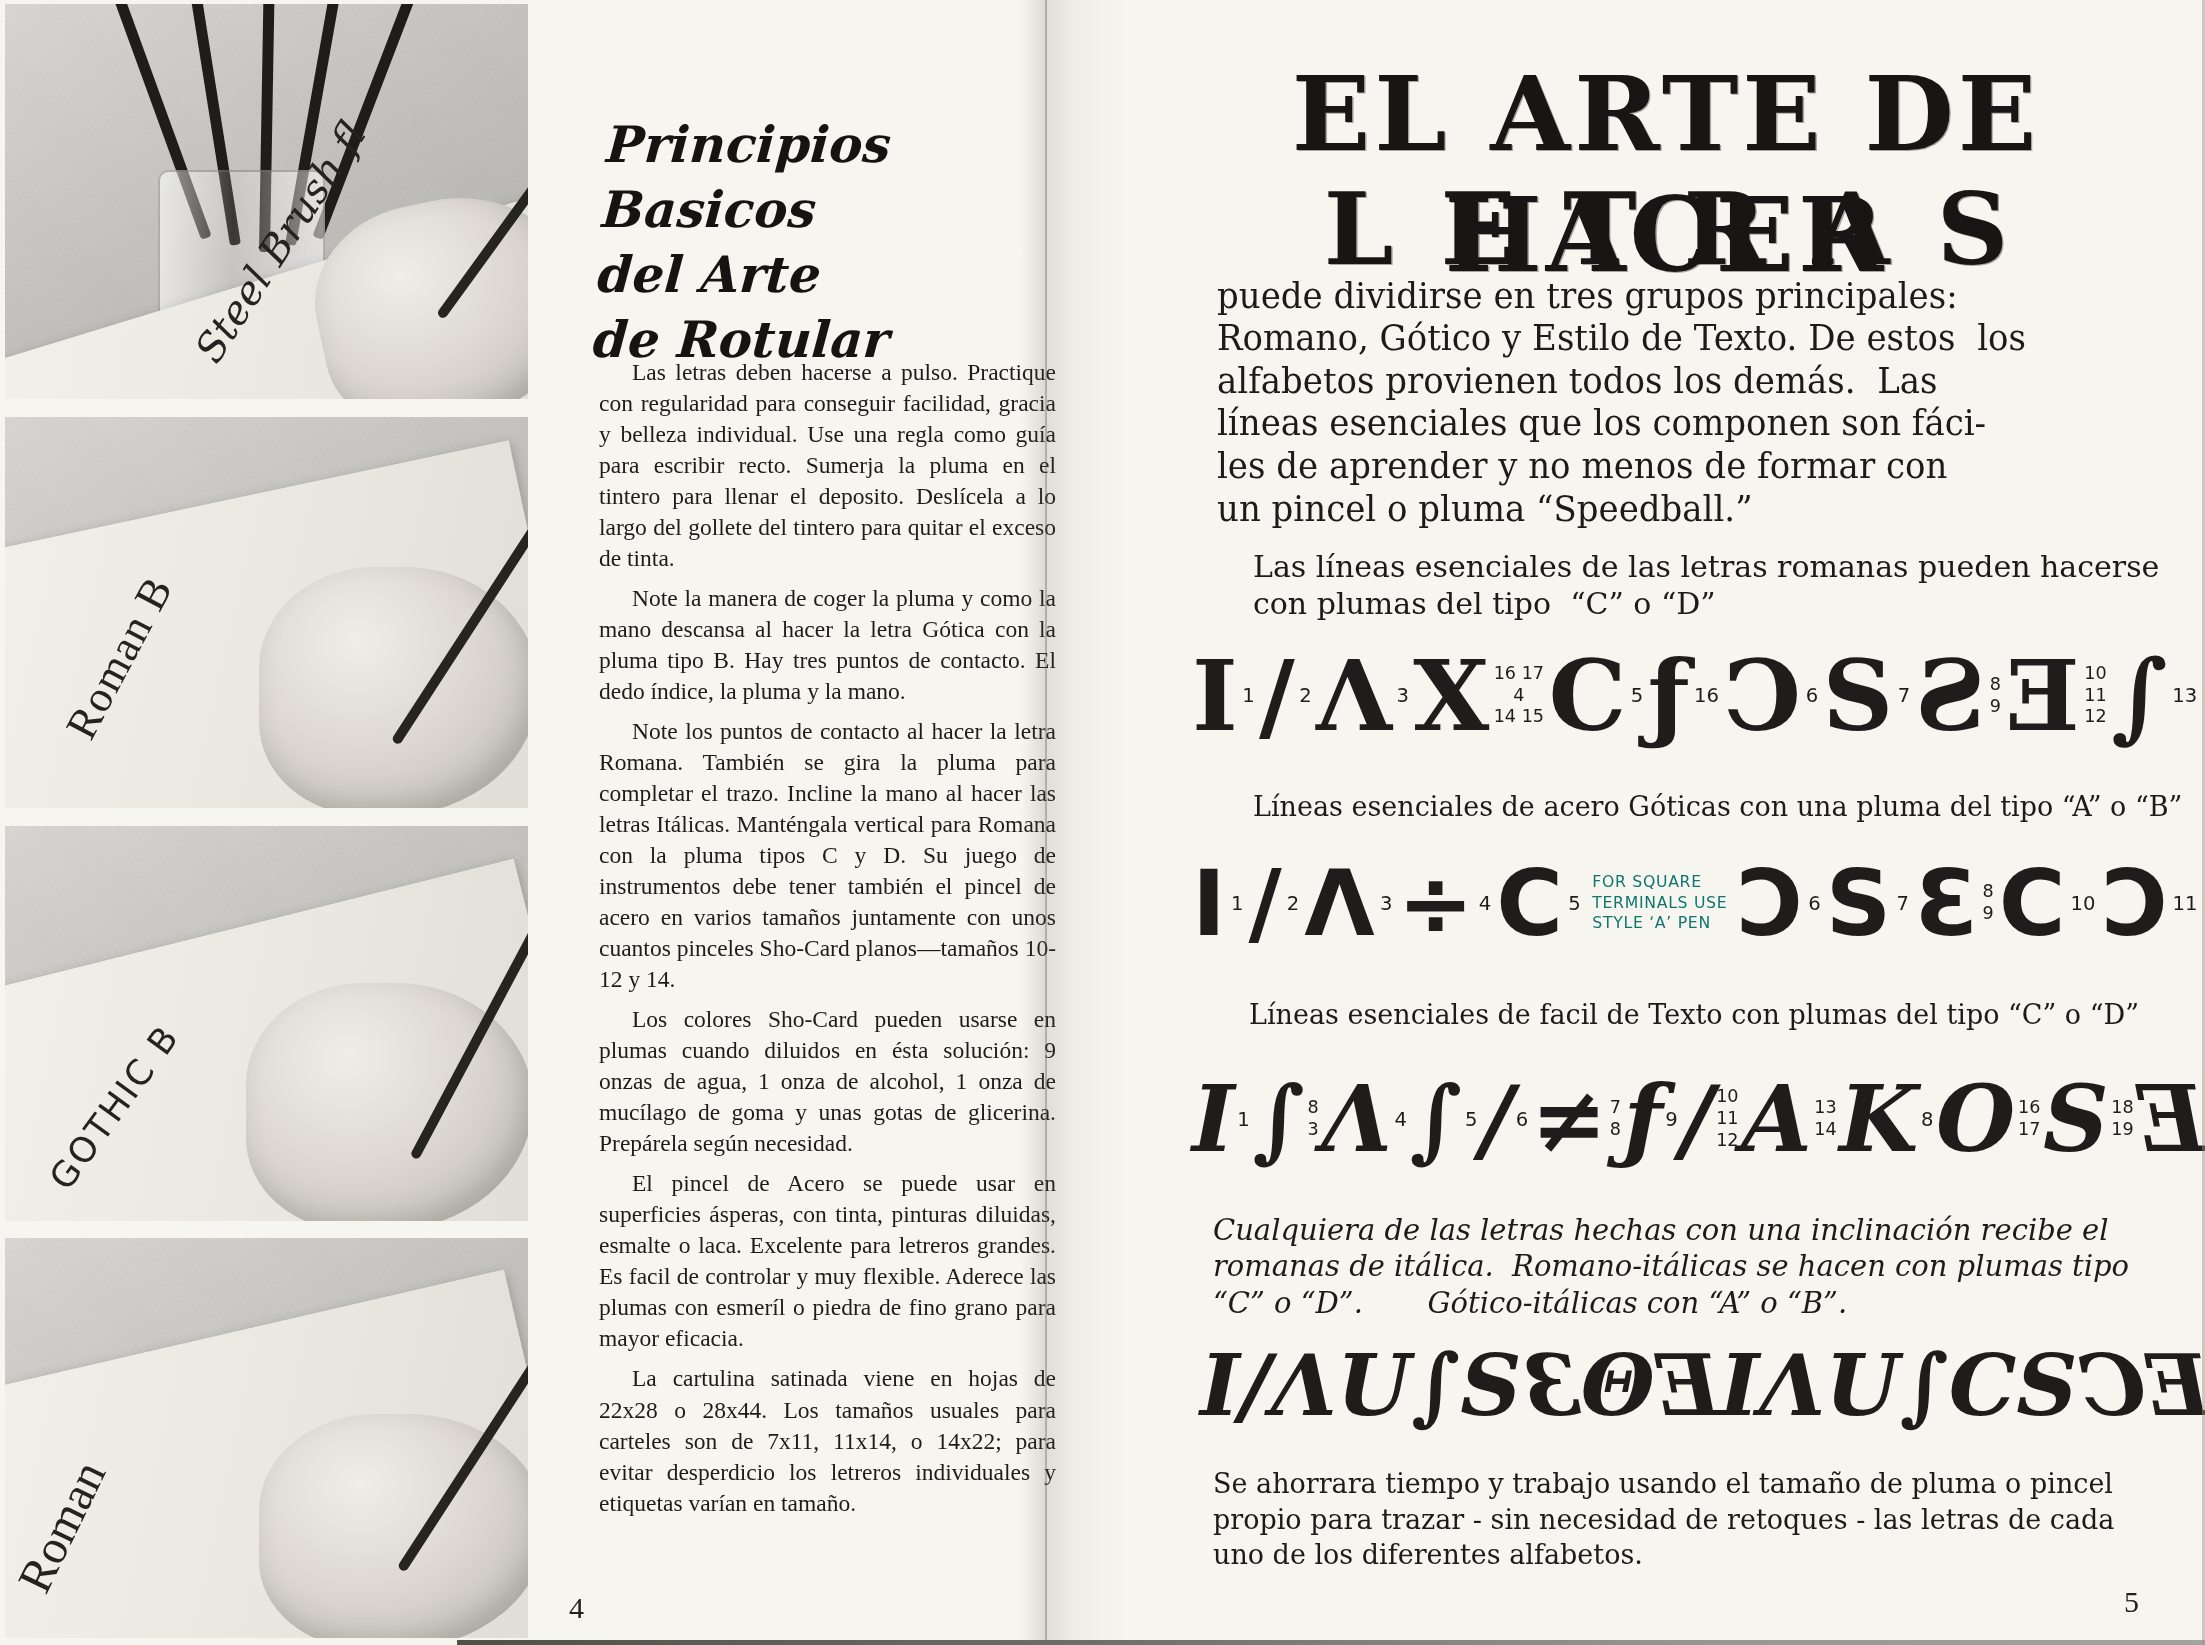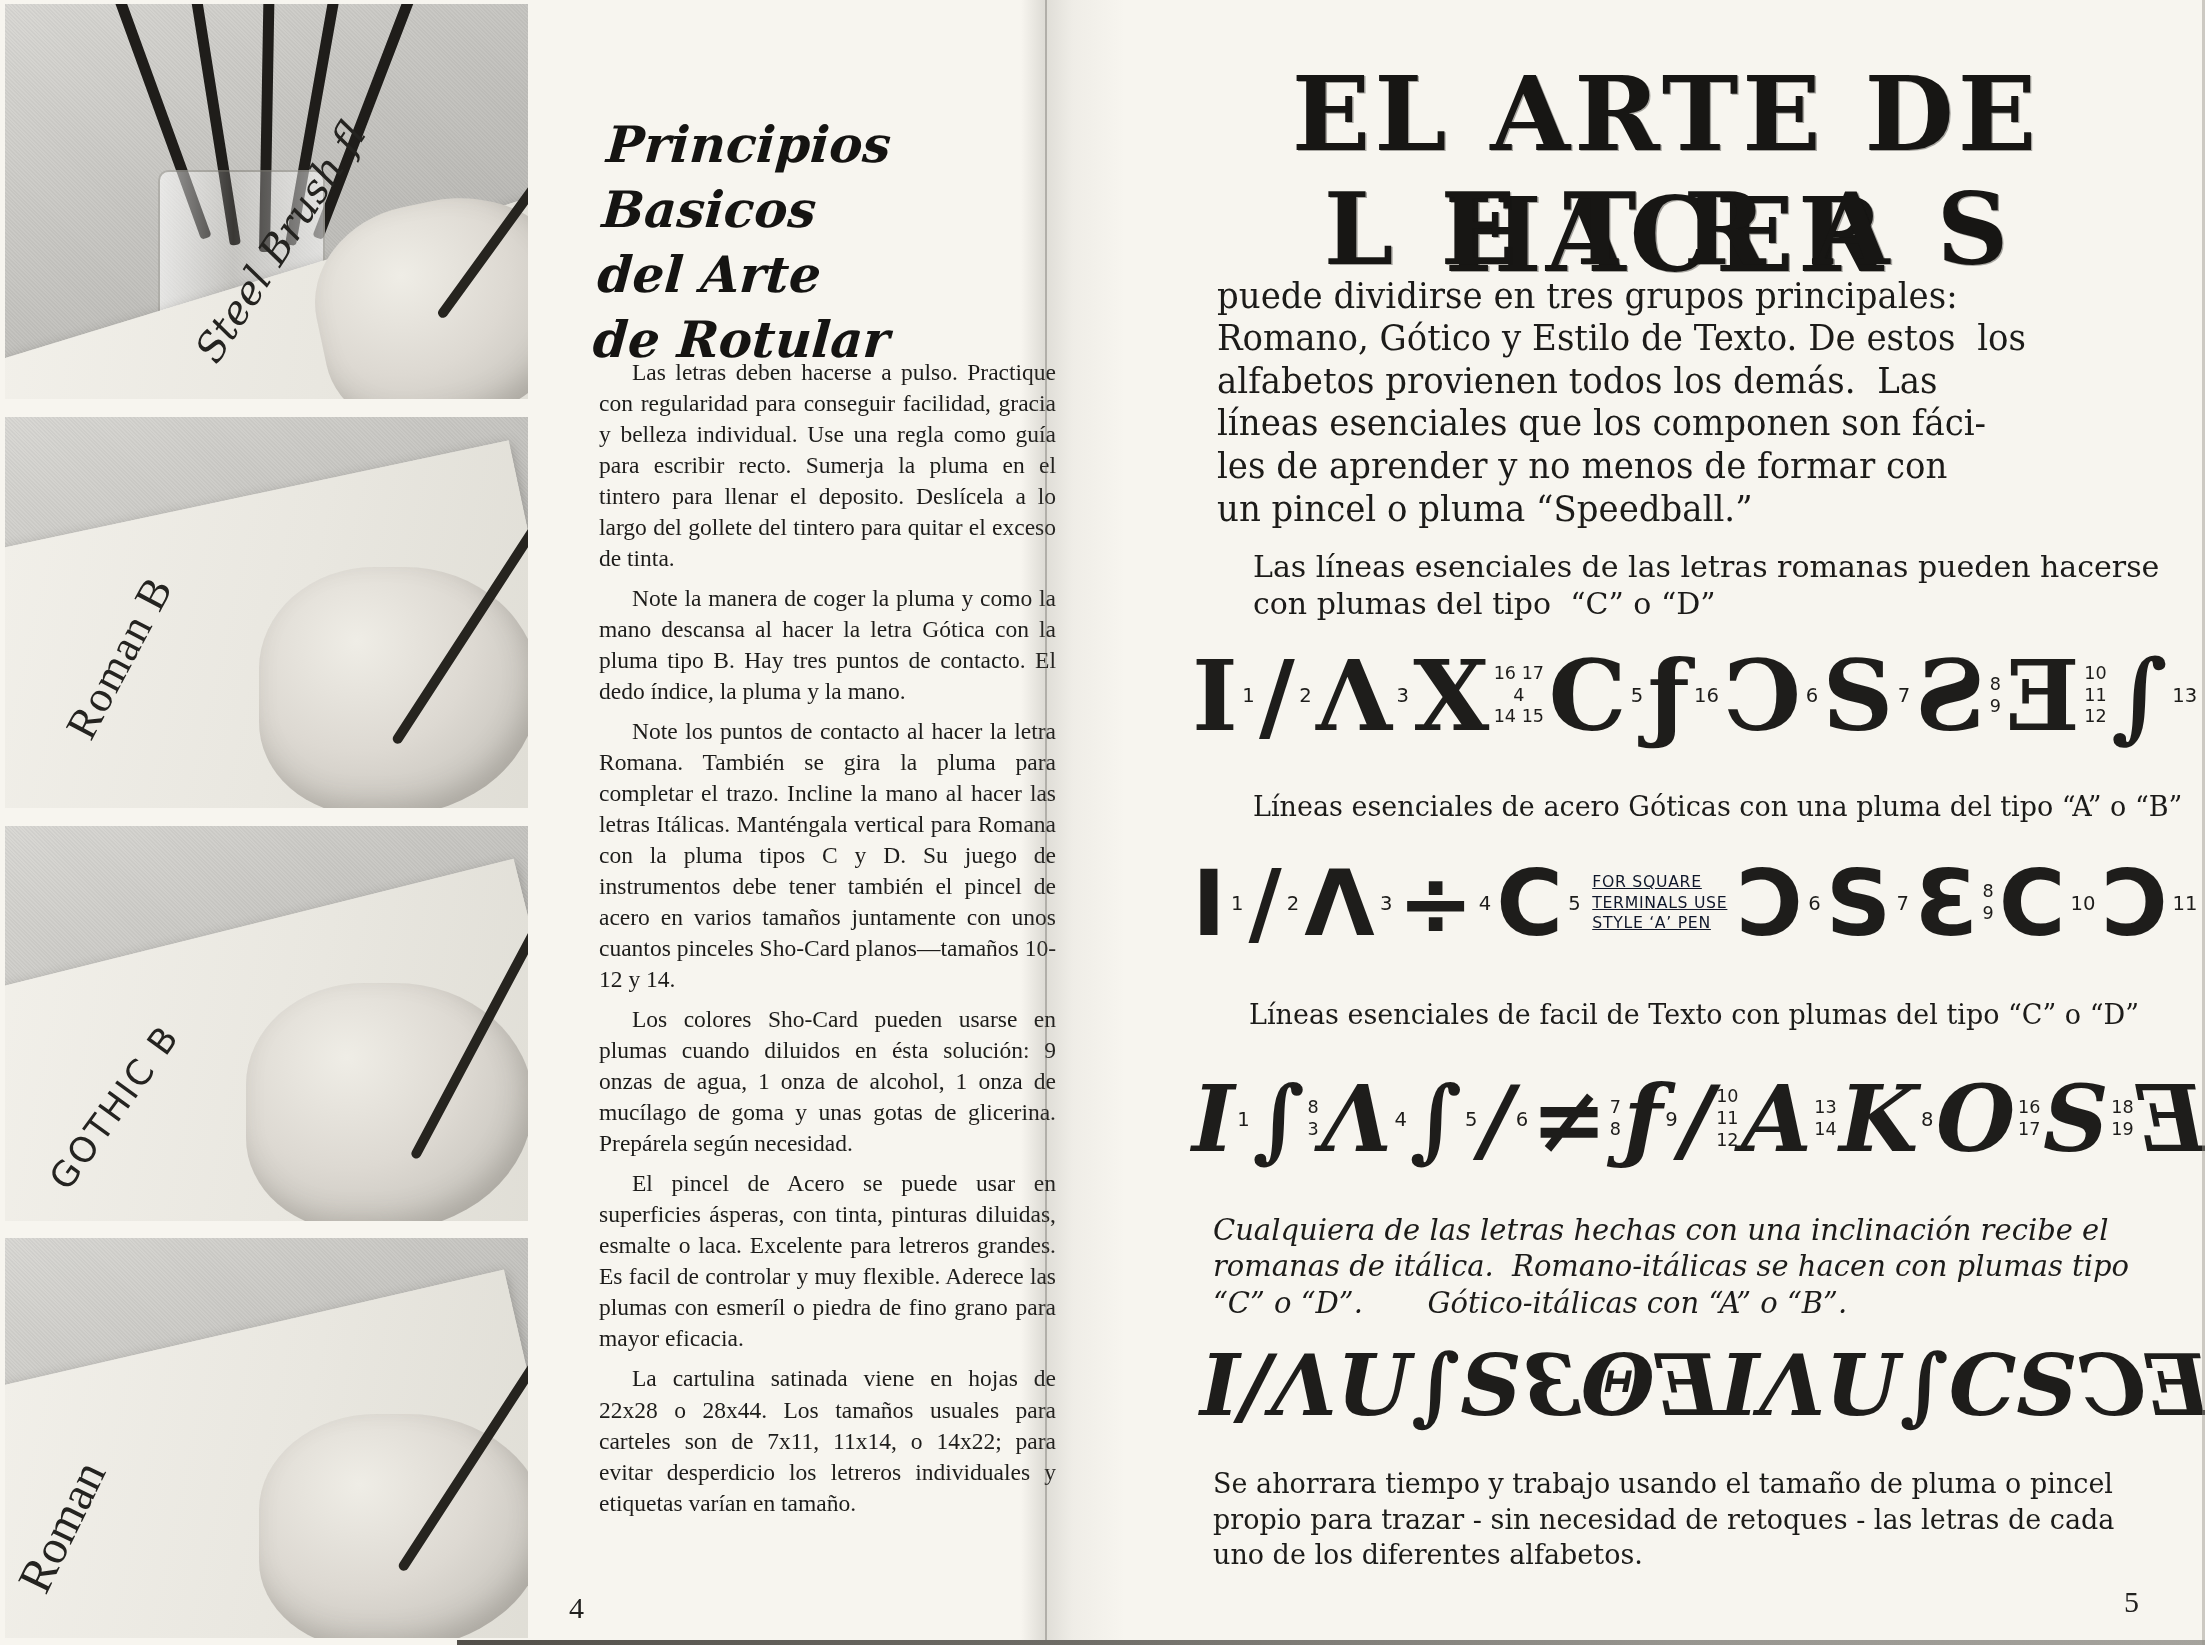--- a/index.html
+++ b/index.html
@@ -69,21 +69,21 @@
   .row-italic{left:1200px;top:1325px;width:972px;height:121px;}
   .row-roman .tk-g,.row-roman .tk-gf{font-family:"DejaVu Serif",serif;font-weight:bold;font-size:98px;line-height:1;}
   .row-gothic .tk-g,.row-gothic .tk-gf{font-family:"DejaVu Sans","Liberation Sans",sans-serif;font-weight:bold;font-size:91px;line-height:1;}
   .row-texto .tk-g,.row-texto .tk-gf{font-family:"DejaVu Serif",serif;font-weight:bold;font-style:italic;font-size:91px;line-height:1;}
   .row-italic .tk-g,.row-italic .tk-gf{font-family:"DejaVu Serif",serif;font-weight:bold;font-style:italic;font-size:85px;line-height:1;}
   .tk-gf{display:inline-block;transform:scaleX(-1);}
   .tk-n{font-family:"DejaVu Sans","Liberation Sans",sans-serif;font-size:19.6px;margin:0 2.6px;}
   .tk-s{font-family:"DejaVu Sans","Liberation Sans",sans-serif;font-size:17.6px;line-height:1.25;
         white-space:pre-line;text-align:center;margin:0 2.6px;}
   .tk-note{font-family:"DejaVu Sans","Liberation Sans",sans-serif;font-size:15.7px;line-height:1.3;
-           letter-spacing:0.7px;white-space:pre-line;margin:0 6.5px;color:#0f172a;text-decoration:underline;}
+           letter-spacing:0.7px;white-space:pre-line;margin:0 6.5px;color:#0f766e;}
   .tk-gap{display:inline-block;width:72px;}
 
   
   .gutter{position:absolute;left:1021px;top:0;width:104px;height:100%;
           background:linear-gradient(90deg,rgba(0,0,0,0) 0%,rgba(92,90,82,.16) 22%,rgba(92,90,82,.05) 50%,rgba(0,0,0,0) 100%);}
   .fold-line{position:absolute;left:1045px;top:0;width:2px;height:100%;background:rgba(80,78,70,.32);}
   .edge-bottom{position:absolute;left:457px;bottom:0;width:1749px;height:6.5px;
                background:linear-gradient(90deg,#524f49 0%,#6e6c66 35%,#97958f 70%,#a5a39d 100%);}
   .edge-right{position:absolute;right:0;top:0;width:3.3px;height:100%;background:rgba(150,148,140,.45);}
 </style>

